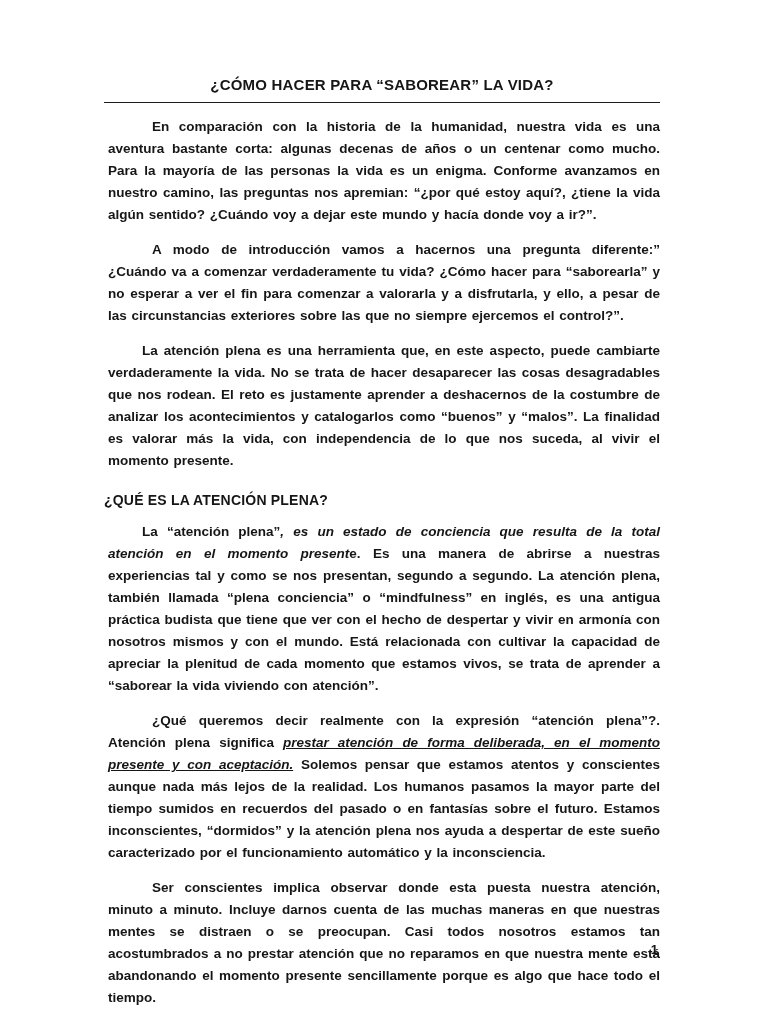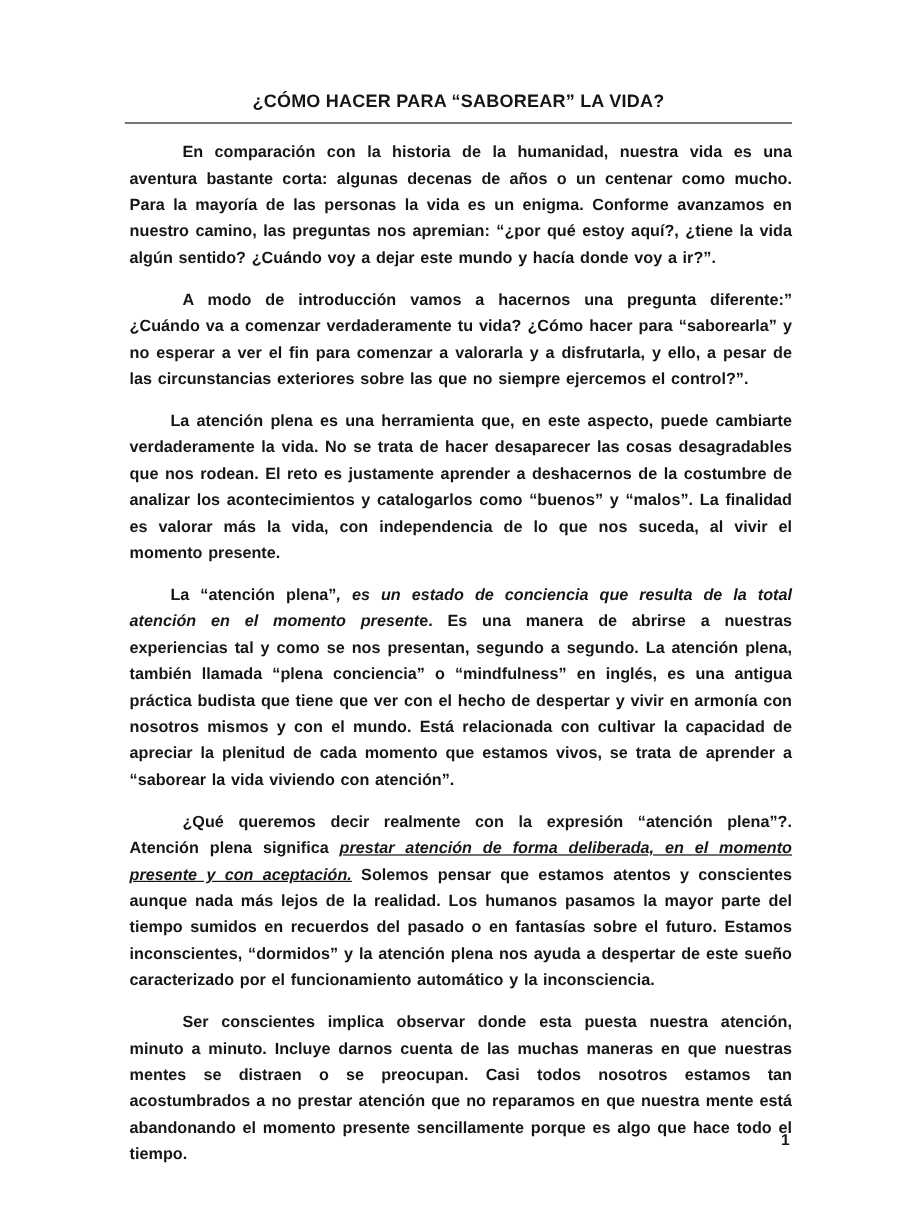--- a/index.html
+++ b/index.html
@@ -70,20 +70,21 @@
 <div class="page">
 
   <h1 class="doc-title">¿CÓMO HACER PARA “SABOREAR” LA VIDA?</h1>
 
   <p class="para"><span>En comparación con la historia de la humanidad, nuestra vida es una aventura bastante corta: algunas decenas de años o un centenar como mucho. Para la mayoría de las personas la vida es un enigma. Conforme avanzamos en nuestro camino, las preguntas nos apremian: “¿por qué estoy aquí?, ¿tiene la vida algún sentido? ¿Cuándo voy a dejar este mundo y hacía donde voy a ir?”.</span></p>
 
   <p class="para"><span>A modo de introducción vamos a hacernos una pregunta diferente:” ¿Cuándo va a comenzar verdaderamente tu vida? ¿Cómo hacer para “saborearla” y no esperar a ver el fin para comenzar a valorarla y a disfrutarla, y ello, a pesar de las circunstancias exteriores sobre las que no siempre ejercemos el control?”.</span></p>
 
   <p class="para para-small-indent"><span>La atención plena es una herramienta que, en este aspecto, puede cambiarte verdaderamente la vida. No se trata de hacer desaparecer las cosas desagradables que nos rodean. El reto es justamente aprender a deshacernos de la costumbre de analizar los acontecimientos y catalogarlos como “buenos” y “malos”. La finalidad es valorar más la vida, con independencia de lo que nos suceda, al vivir el momento presente.</span></p>
 
+  <h2 class="section-heading">¿QUÉ ES LA ATENCIÓN PLENA?</h2>
 
   <p class="para para-small-indent"><span>La “atención plena”</span><span class="run-italic">, es un estado de conciencia que resulta de la total atención en el momento present</span><span>e. Es una manera de abrirse a nuestras experiencias tal y como se nos presentan, segundo a segundo. La atención plena, también llamada “plena conciencia” o “mindfulness” en inglés, es una antigua práctica budista que tiene que ver con el hecho de despertar y vivir en armonía con nosotros mismos y con el mundo. Está relacionada con cultivar la capacidad de apreciar la plenitud de cada momento que estamos vivos, se trata de aprender a “saborear la vida viviendo con atención”.</span></p>
 
   <p class="para"><span>¿Qué queremos decir realmente con la expresión “atención plena”?. Atención plena significa </span><span class="run-italic-underline">prestar atención de forma deliberada, en el momento presente y con aceptación.</span><span> Solemos pensar que estamos atentos y conscientes aunque nada más lejos de la realidad. Los humanos pasamos la mayor parte del tiempo sumidos en recuerdos del pasado o en fantasías sobre el futuro. Estamos inconscientes, “dormidos” y la atención plena nos ayuda a despertar de este sueño caracterizado por el funcionamiento automático y la inconsciencia.</span></p>
 
   <p class="para"><span>Ser conscientes implica observar donde esta puesta nuestra atención, minuto a minuto. Incluye darnos cuenta de las muchas maneras en que nuestras mentes se distraen o se preocupan. Casi todos nosotros estamos tan acostumbrados a no prestar atención que no reparamos en que nuestra mente está abandonando el momento presente sencillamente porque es algo que hace todo el tiempo.</span></p>
 
   <div class="page-number">1</div>
 
 </div>

